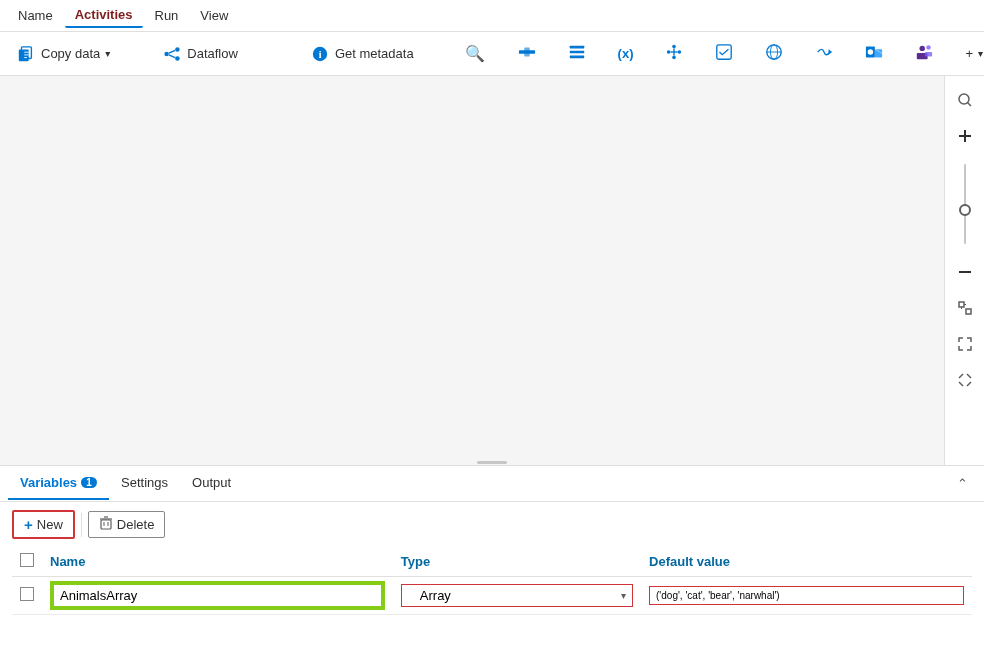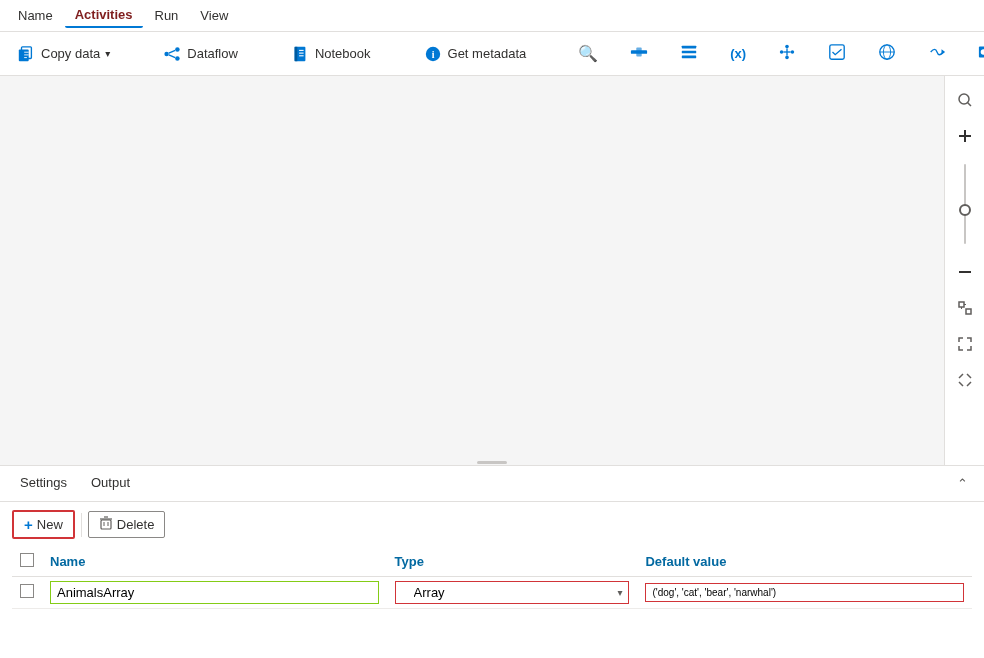--- a/index.html
+++ b/index.html
@@ -229,21 +229,21 @@
       width: 14px; height: 14px;
       border: 1px solid #8a8886;
       display: inline-flex;
       align-items: center;
       justify-content: center;
       cursor: pointer;
     }
 
     .name-input {
       width: 100%;
-      border: 1px solid #84cc16;
+      border: 4px solid #84cc16;
       padding: 3px 6px;
       font-size: 13px;
       outline: none;
       font-family: 'Segoe UI', sans-serif;
     }
     .type-select-wrapper {
       position: relative;
       border: 1px solid #d13438;
       display: flex;
       align-items: center;
@@ -313,32 +313,20 @@
         <circle cx="16" cy="15" r="2.5" fill="#0078d4"></circle>
         <line x1="6.5" y1="9" x2="13.5" y2="6" stroke="#0078d4" stroke-width="1.5"></line>
         <line x1="6.5" y1="11" x2="13.5" y2="14" stroke="#0078d4" stroke-width="1.5"></line>
       </svg>
     </span>
     <span>Dataflow</span>
   </button>
 
   <div class="toolbar-sep"></div>
 
-  <button class="toolbar-btn">
-    <span class="toolbar-icon">
-      <svg class="svg-icon" viewBox="0 0 20 20" fill="none">
-        <rect x="4" y="2" width="12" height="16" rx="1" fill="#0078d4"></rect>
-        <rect x="4" y="2" width="3" height="16" fill="#005a9e"></rect>
-        <line x1="9" y1="6" x2="14" y2="6" stroke="#fff" stroke-width="1.2"></line>
-        <line x1="9" y1="9" x2="14" y2="9" stroke="#fff" stroke-width="1.2"></line>
-        <line x1="9" y1="12" x2="14" y2="12" stroke="#fff" stroke-width="1.2"></line>
-      </svg>
-    </span>
-    <span>Notebook</span>
-  </button>
 
   <div class="toolbar-sep"></div>
 
   <button class="toolbar-btn">
     <span class="toolbar-icon">
       <svg class="svg-icon" viewBox="0 0 20 20" fill="none">
         <circle cx="10" cy="10" r="8" fill="#0078d4"></circle>
         <text x="10" y="14" text-anchor="middle" fill="#fff" font-size="11" font-weight="bold" font-family="serif">i</text>
       </svg>
     </span>
@@ -483,20 +471,24 @@
     </div>
 
     <div class="divider-handle">
       <div class="divider-bar"></div>
     </div>
   </div>
 
   <div class="bottom-panel">
 
     <div class="tab-bar">
+      <div class="tab-item active" style="display:flex; align-items: center; gap:4px;">
+        <span>Variables</span>
+        <span class="tab-badge">1</span>
+      </div>
       <div class="tab-item">Settings</div>
       <div class="tab-item">Output</div>
       <div class="tab-chevron">⌃</div>
     </div>
 
     <div class="panel-content">
 
       <div class="action-bar">
         <button class="action-btn new-btn">
           <span style="color:#0078d4; font-size:15px; font-weight:bold;">+</span>

